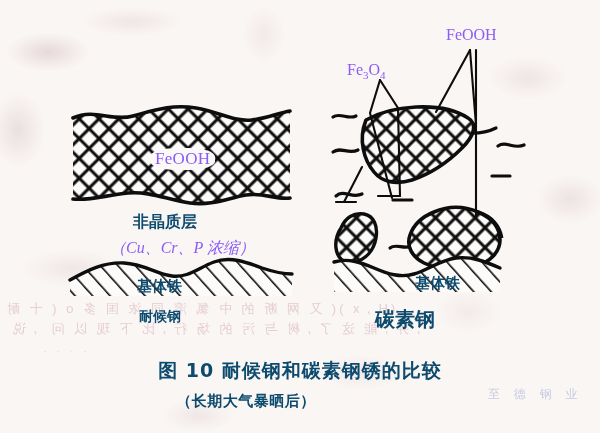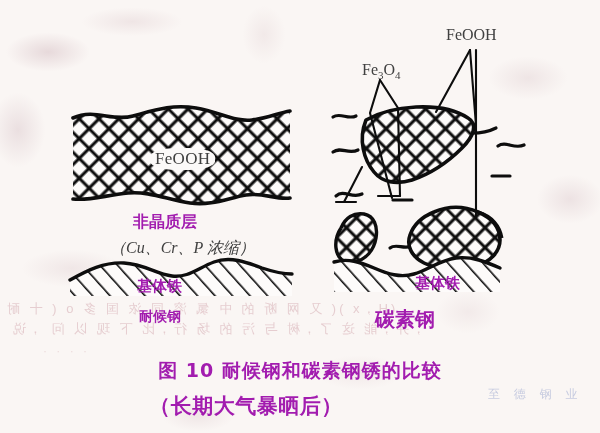--- a/index.html
+++ b/index.html
@@ -50,44 +50,44 @@
 
   svg.figure {
     position: absolute;
     inset: 0;
     width: 600px;
     height: 433px;
   }
   .txt {
     position: absolute;
     white-space: nowrap;
-    color: #404040;
+    color: #8b5cf6;
   }
   .lbl-feooh-left {
     left: 150px; top: 148px;
     font-size: 17px;
     letter-spacing: .3px;
     background: #fbf9f8;
     padding: 1px 5px;
     border-radius: 40%;
   }
   .lbl-fe3o4 {
-    left: 362px; top: 61px;
+    left: 347px; top: 61px;
     font-size: 16px;
     text-align: center;
   }
   .lbl-fe3o4 sub { font-size: 11px; }
   .lbl-feooh-right {
     left: 446px; top: 26px;
     font-size: 16px;
   }
   .cjk {
     font-family: "DejaVu Sans", "Liberation Sans", sans-serif;
     font-weight: bold;
-    color: #a21caf;
+    color: #0c4a6e;
   }
   .lbl-amorphous { left: 133px; top: 212px; font-size: 16px; }
   .lbl-conc      { left: 110px; top: 238px; font-size: 16px;
                    font-family: "Liberation Serif","DejaVu Serif",serif; font-weight: normal; font-style: italic; }
   .lbl-base-l    { left: 137px; top: 277px; font-size: 15px; }
   .lbl-base-r    { left: 415px; top: 274px; font-size: 15px; }
   .lbl-weather   { left: 139px; top: 308px; font-size: 14px; }
   .lbl-carbon    { left: 375px; top: 306px; font-size: 20px; }
 
   .caption-main {
@@ -95,21 +95,21 @@
     width: 600px;
     text-align: center;
     font-size: 19px;
     letter-spacing: 1px;
     white-space: normal;
   }
   .caption-sub {
     left: 0; top: 392px;
     width: 492px;
     text-align: center;
-    font-size: 21px;
+    font-size: 15px;
     letter-spacing: .5px;
     white-space: normal;
   }
   .wm {
     position: absolute;
     color: rgba(120,140,205,.55);
     font-family: "DejaVu Sans", "Liberation Sans", sans-serif;
     pointer-events: none;
     user-select: none;
     white-space: nowrap;

